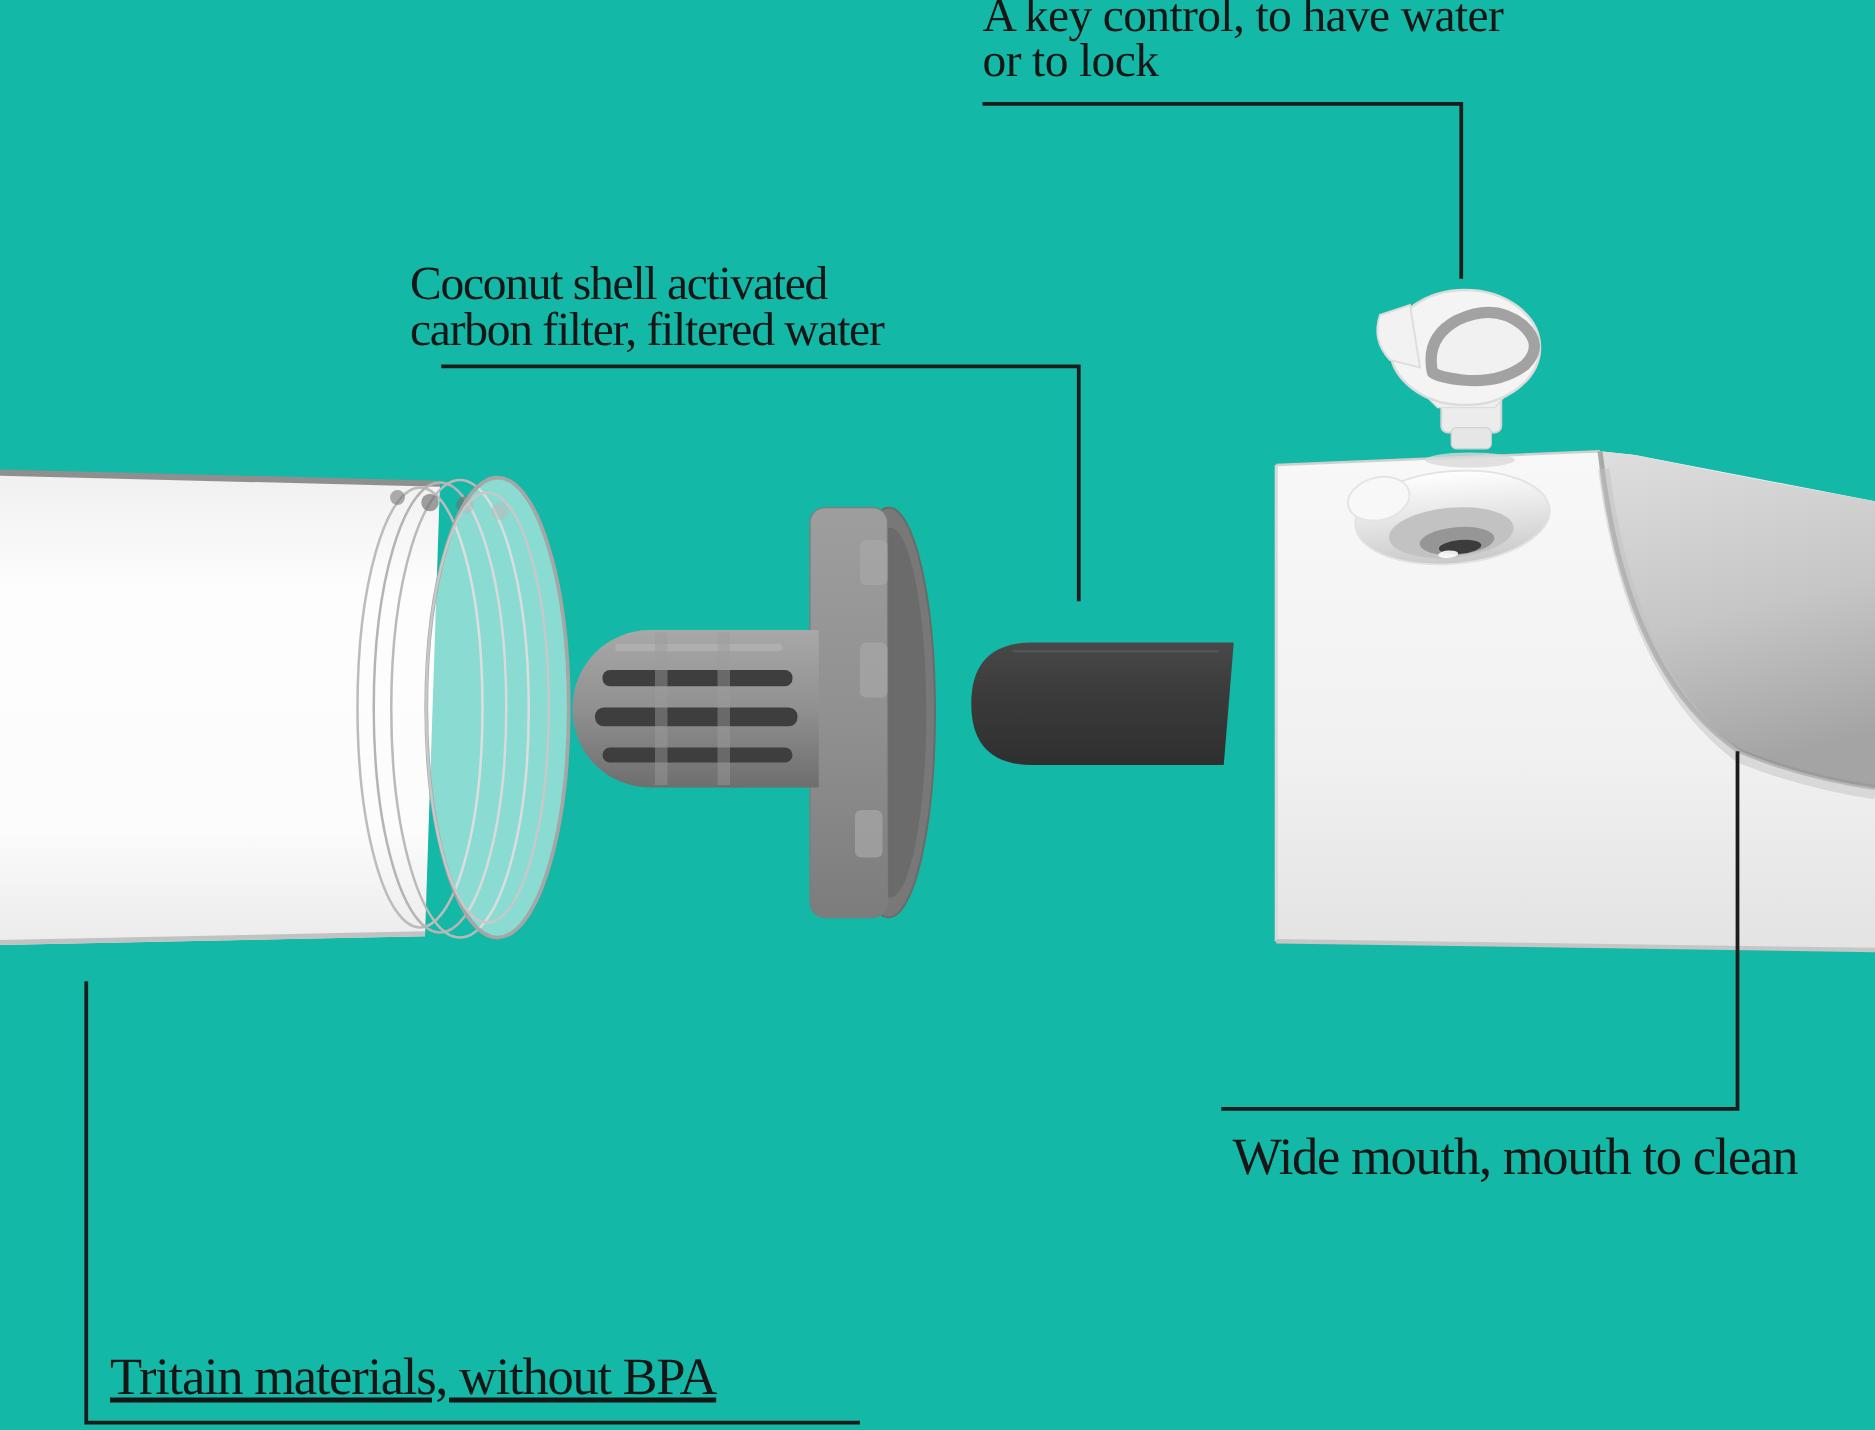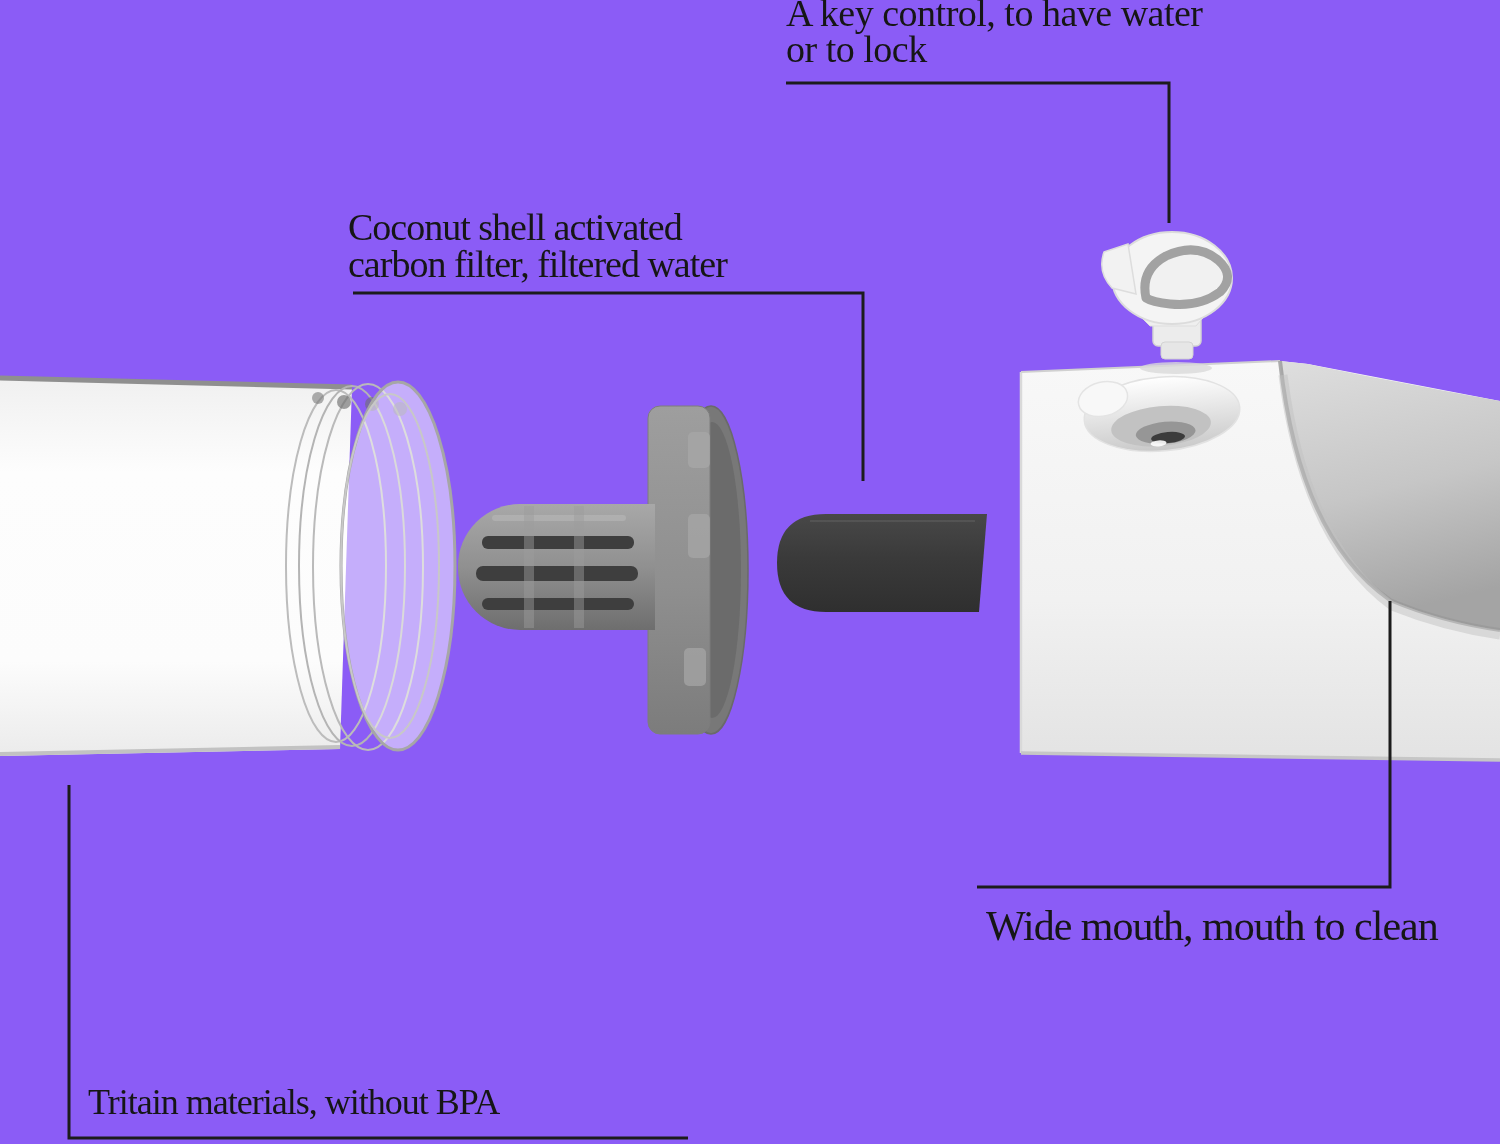--- a/index.html
+++ b/index.html
@@ -1,33 +1,33 @@
 <!DOCTYPE html>
 <html><head>
 <meta charset="utf-8">
 <style>
   html,body{margin:0;padding:0;background:#ffffff;}
   #stage{
     position:relative;
     width:1500px;height:1144px;
-    background:#8b5cf6;
+    background:#14b8a6;
     overflow:hidden;
     font-family:"Liberation Serif","DejaVu Serif",serif;
   }
   #artwork{position:absolute;left:0;top:0;width:1500px;height:1144px;}
   .callout-text{
     position:absolute;
     color:#161616;
     white-space:pre-line;
     font-family:"Liberation Serif","DejaVu Serif",serif;
   }
   .t-key{left:786px;top:-5px;font-size:38px;line-height:36px;letter-spacing:-0.5px;}
-  .t-filter{left:348px;top:209px;font-size:38px;line-height:37px;letter-spacing:-1px;}
+  .t-filter{left:328px;top:209px;font-size:38px;line-height:37px;letter-spacing:-1px;}
   .t-mouth{left:986px;top:903px;font-size:42px;line-height:46px;letter-spacing:-1px;}
-  .t-material{left:88px;top:1079px;font-size:36px;line-height:46px;letter-spacing:-1px;}
+  .t-material{left:88px;top:1079px;font-size:42px;line-height:46px;letter-spacing:-1px;text-decoration:underline;}
 </style>
 </head>
 <body>
 
 <div id="stage">
 
   <svg id="artwork" viewBox="0 0 1500 1144" xmlns="http://www.w3.org/2000/svg">
     <defs>
       <linearGradient id="gradBottle" x1="0" y1="0" x2="0" y2="1">
         <stop offset="0" stop-color="#f0f0f0"></stop>

